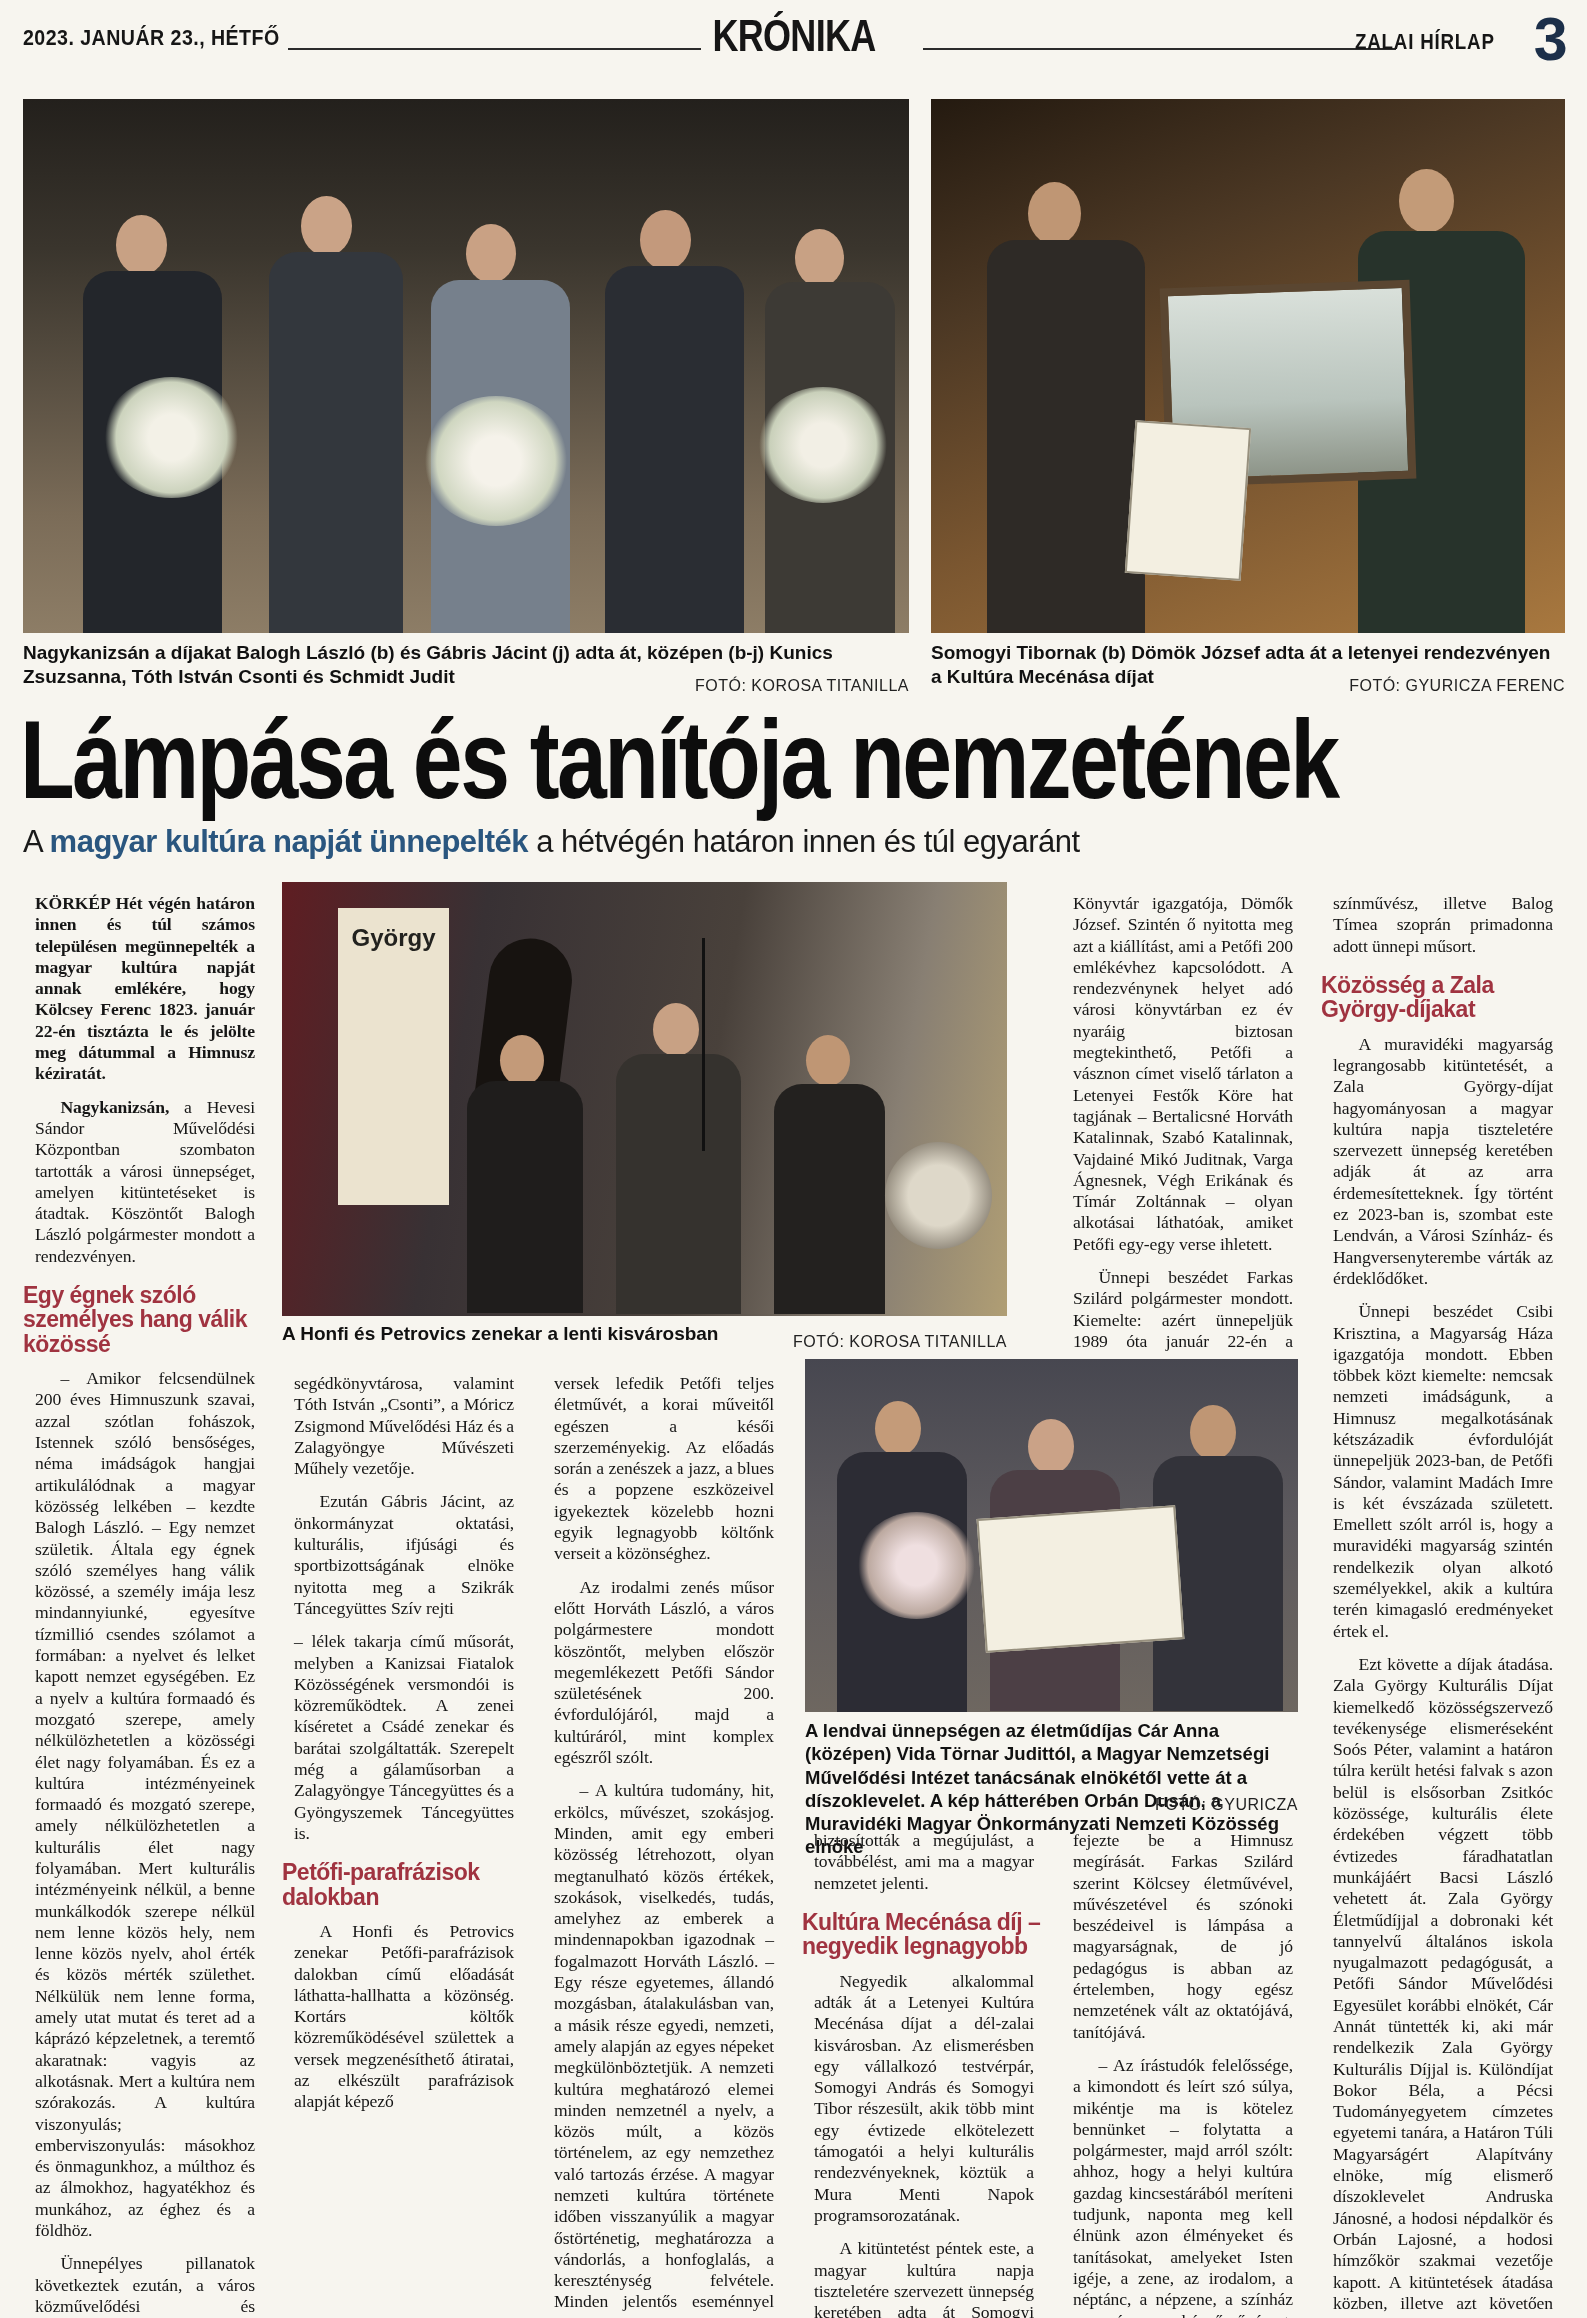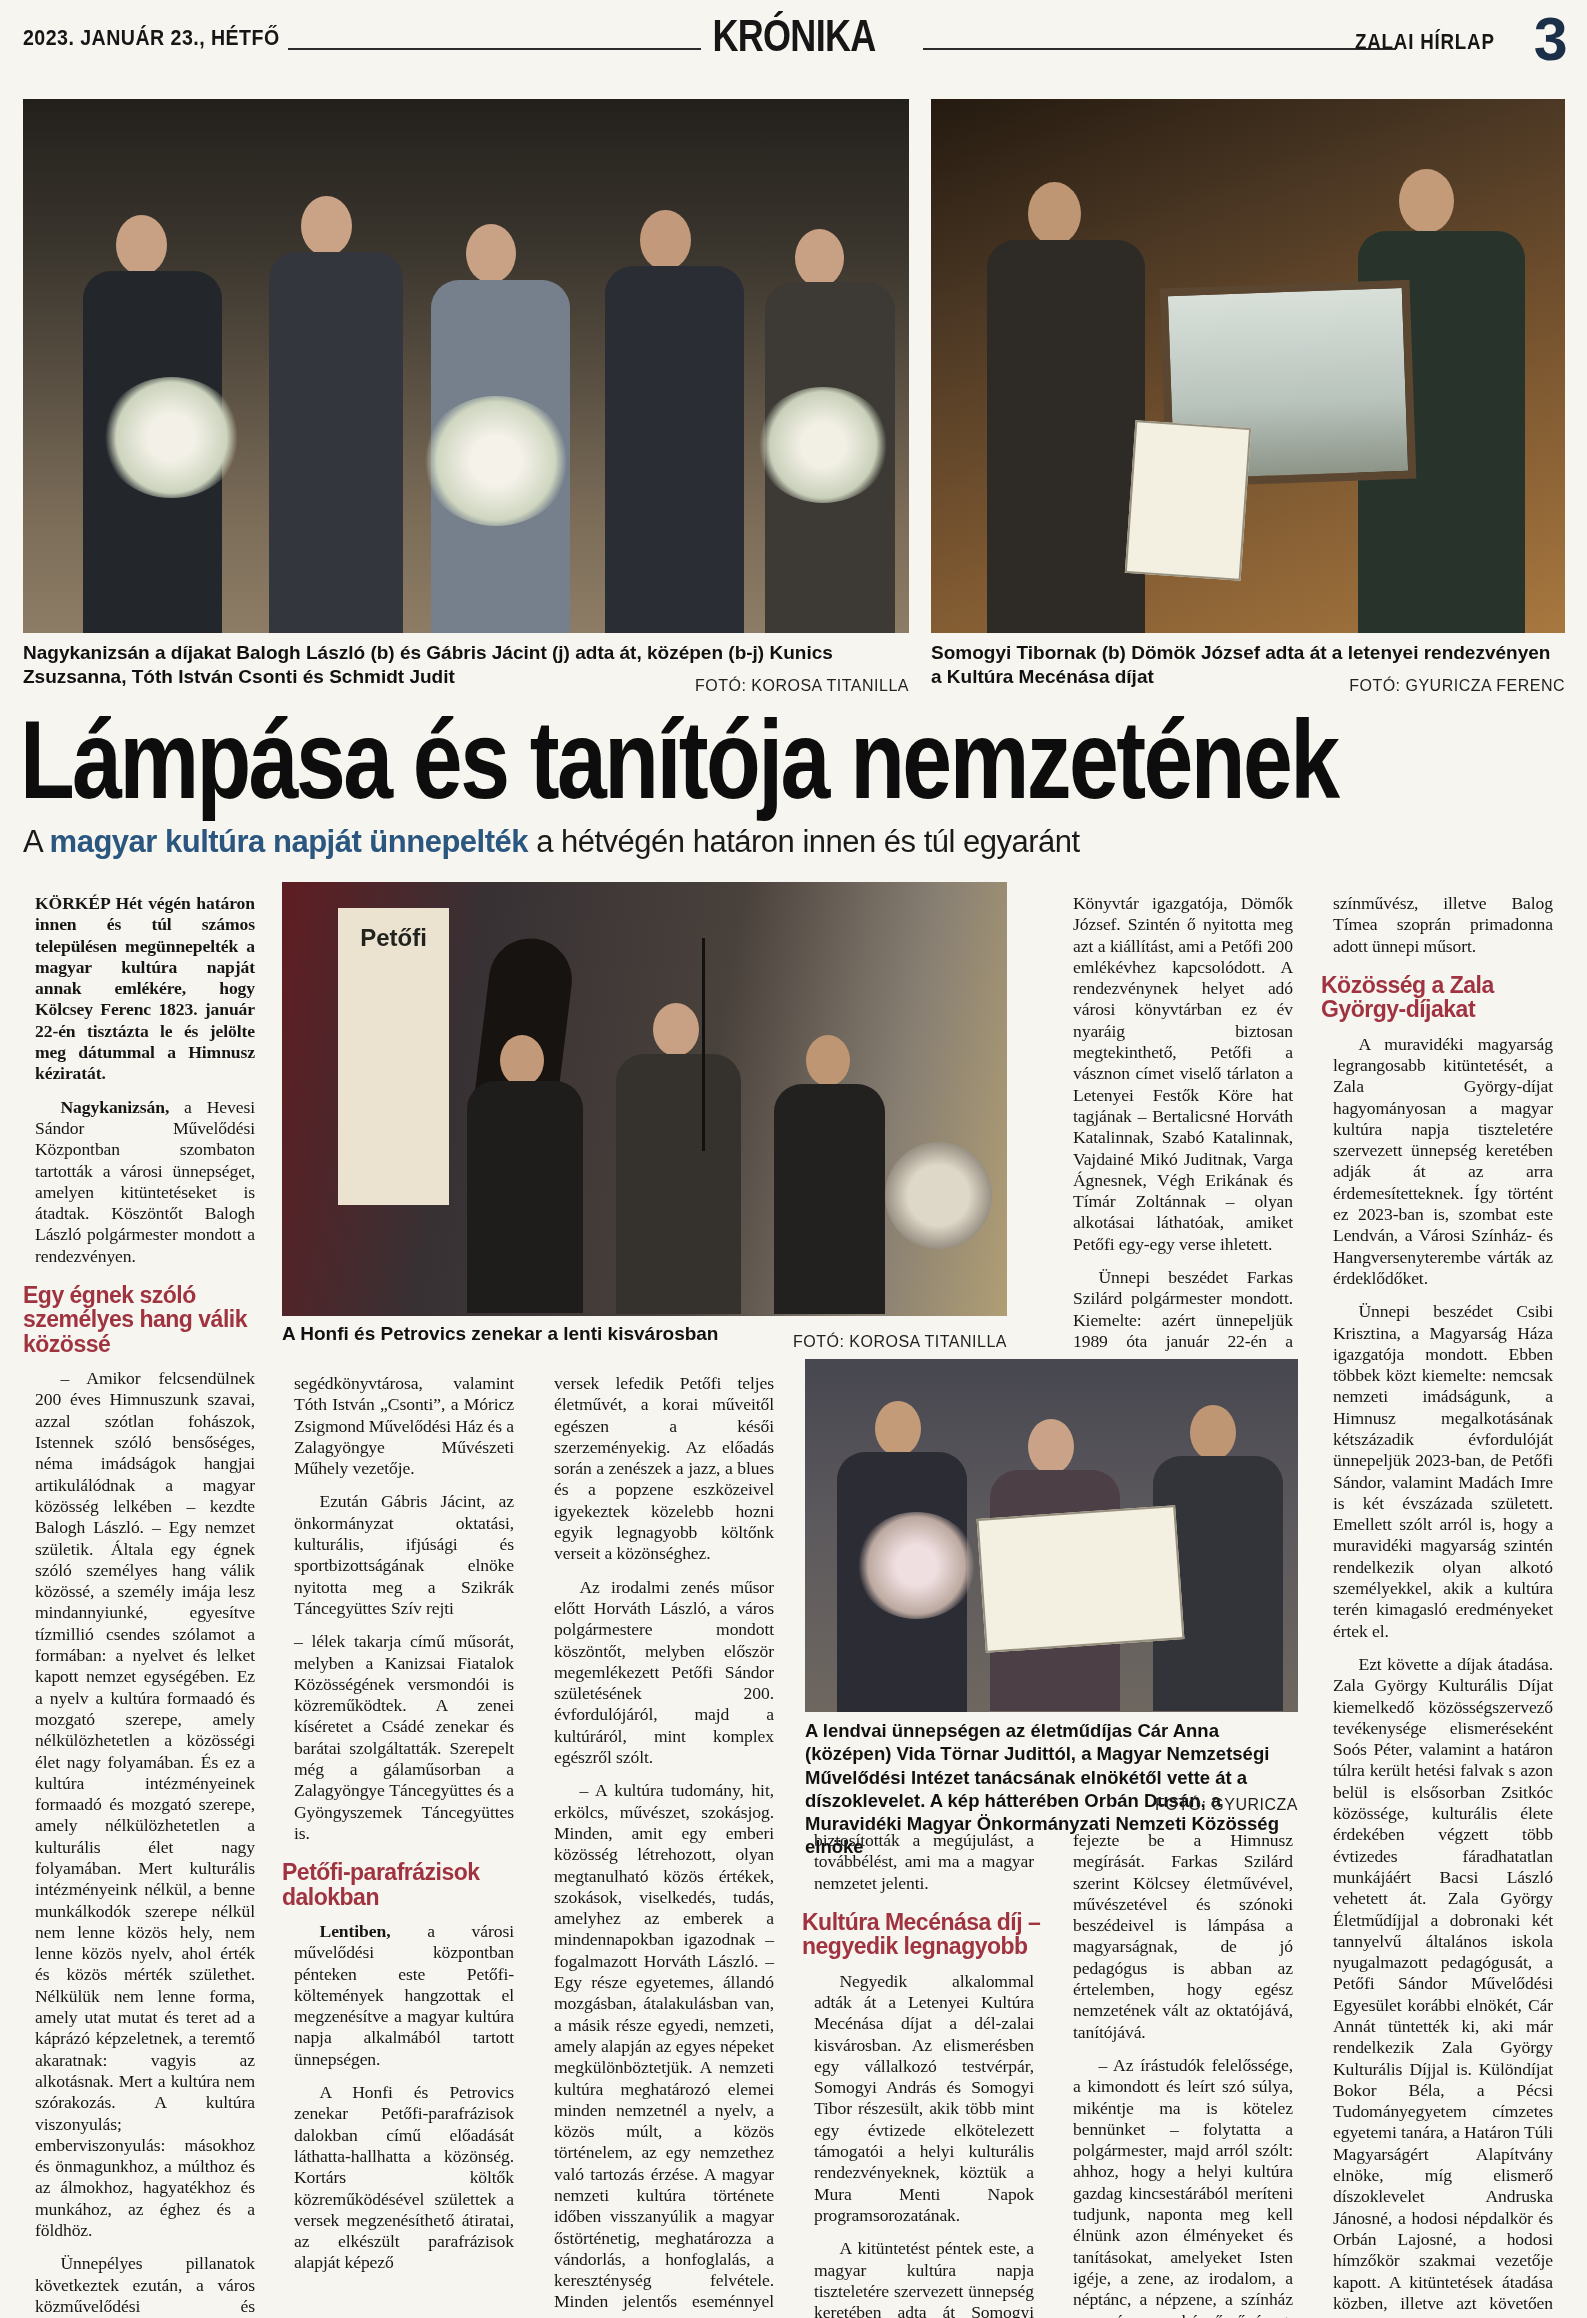--- a/index.html
+++ b/index.html
@@ -114,21 +114,21 @@
     <span class="credit" data-name="photo-credit">FOTÓ: GYURICZA FERENC</span>
   </div>
 
   <div class="headline" data-name="main-headline">Lámpása és tanítója nemzetének</div>
   <div class="subhead" data-name="sub-headline">
     <span data-name="subhead-prefix">A </span><b data-name="subhead-highlight">magyar kultúra napját ünnepelték</b><span data-name="subhead-rest"> a hétvégén határon innen és túl egyaránt</span>
   </div>
 
   <div class="photo photo-mid" data-name="photo-honfi-petrovics-band">
     <div class="banner-petofi" data-name="petofi-banner">
-      <span data-name="banner-text">Petőfi</span>
+      <span data-name="banner-text">György</span>
     </div>
     <div class="fig" data-name="double-bass-shape" style="left:199px;top:56px;width:83px;height:213px;background:#171310;border-radius:42px;transform:rotate(7deg);"></div>
     <div class="head" data-name="person-head" style="left:218px;top:153px;width:44px;height:51px;background:#c39a79;"></div>
     <div class="fig" data-name="person-figure" style="left:185px;top:199px;width:116px;height:232px;background:#1f1d1c;"></div>
     <div class="head" data-name="person-head" style="left:371px;top:121px;width:46px;height:53px;background:#c8a184;"></div>
     <div class="fig" data-name="person-figure" style="left:334px;top:172px;width:125px;height:260px;background:#35322e;"></div>
     <div class="head" data-name="person-head" style="left:524px;top:153px;width:44px;height:51px;background:#bf9674;"></div>
     <div class="fig" data-name="person-figure" style="left:492px;top:202px;width:111px;height:230px;background:#23211f;"></div>
     <div class="blob" data-name="drum-shape" style="left:603px;top:260px;width:107px;height:107px;background:radial-gradient(circle,#ded8c9 40%,#8d8577 75%,rgba(0,0,0,0) 80%);"></div>
     <div data-name="mic-stand-shape" style="position:absolute;left:420px;top:56px;width:2.8px;height:213px;background:#111;"></div>
@@ -158,21 +158,20 @@
       <p class="ind" data-name="paragraph"><b>Nagykanizsán, </b>a Hevesi Sándor Művelődési Központban szombaton tartották a városi ünnepséget, amelyen kitüntetéseket is átadtak. Köszöntőt Balogh László polgármester mondott a rendezvényen.</p>
       <h3 class="col-heading" data-name="section-heading">Egy égnek szóló személyes hang válik közössé</h3>
       <p class="ind" data-name="paragraph">– Amikor felcsendülnek 200 éves Himnuszunk szavai, azzal szótlan fohászok, Istennek szóló bensőséges, néma imádságok hangjai artikulálódnak a magyar közösség lelkében – kezdte Balogh László. – Egy nemzet születik. Általa egy égnek szóló személyes hang válik közössé, a személy imája lesz mindannyiunké, egyesítve tízmillió csendes szólamot a formában: a nyelvet és lelket kapott nemzet egységében. Ez a nyelv a kultúra formaadó és mozgató szerepe, amely nélkülözhetetlen a közösségi élet nagy folyamában. És ez a kultúra intézményeinek formaadó és mozgató szerepe, amely nélkülözhetetlen a kulturális élet nagy folyamában. Mert kulturális intézményeink nélkül, a benne munkálkodók szerepe nélkül nem lenne közös hely, nem lenne közös nyelv, ahol érték és közös mérték születhet. Nélkülük nem lenne forma, amely utat mutat és teret ad a káprázó képzeletnek, a teremtő akaratnak: vagyis az alkotásnak. Mert a kultúra nem szórakozás. A kultúra viszonyulás; emberviszonyulás: másokhoz és önmagunkhoz, a múlthoz és az álmokhoz, hagyatékhoz és munkához, az éghez és a földhöz.</p>
       <p class="ind" data-name="paragraph">Ünnepélyes pillanatok következtek ezután, a város közművelődési és közgyűjteményi intézményeiben hivatásukat gyakorlók kitüntetésben részesültek kiváló kultúraközvetítő munkájuk elismeréseként. Díjat vehetett át Kunics Zsuzsanna történész-muzeológus, a Thúry György Múzeum munkatársa, Schmidt Judit, a Halis István Városi Könyvtár</p>
     </div>
   <div class="col" data-name="article-column-2" style="left:282px; top:1361px;height:1027px;">
       <p class="" data-name="paragraph">segédkönyvtárosa, valamint Tóth István „Csonti”, a Móricz Zsigmond Művelődési Ház és a Zalagyöngye Művészeti Műhely vezetője.</p>
       <p class="ind" data-name="paragraph">Ezután Gábris Jácint, az önkormányzat oktatási, kulturális, ifjúsági és sportbizottságának elnöke nyitotta meg a Szikrák Táncegyüttes Szív rejti</p>
       <p class="" data-name="paragraph">– lélek takarja című műsorát, melyben a Kanizsai Fiatalok Közösségének versmondói is közreműködtek. A zenei kíséretet a Csádé zenekar és barátai szolgáltatták. Szerepelt még a gálaműsorban a Zalagyöngye Táncegyüttes és a Gyöngyszemek Táncegyüttes is.</p>
       <h3 class="col-heading" data-name="section-heading">Petőfi-parafrázisok dalokban</h3>
-      <p class="ind" data-name="paragraph"><b>Lentiben, </b>a városi művelődési központban pénteken este Petőfi-költemények hangzottak el megzenésítve a magyar kultúra napja alkalmából tartott ünnepségen.</p>
       <p class="ind" data-name="paragraph">A Honfi és Petrovics zenekar Petőfi-parafrázisok dalokban című előadását láthatta-hallhatta a közönség. Kortárs költők közreműködésével születtek a versek megzenésíthető átiratai, az elkészült parafrázisok alapját képező</p>
     </div>
   <div class="col" data-name="article-column-3" style="left:542px;top:1361px;height:954px;">
       <p class="" data-name="paragraph">versek lefedik Petőfi teljes életművét, a korai műveitől egészen a késői szerzeményekig. Az előadás során a zenészek a jazz, a blues és a popzene eszközeivel igyekeztek közelebb hozni egyik legnagyobb költőnk verseit a közönséghez.</p>
       <p class="ind" data-name="paragraph">Az irodalmi zenés műsor előtt Horváth László, a város polgármestere mondott köszöntőt, melyben először megemlékezett Petőfi Sándor születésének 200. évfordulójáról, majd a kultúráról, mint komplex egészről szólt.</p>
       <p class="ind" data-name="paragraph">– A kultúra tudomány, hit, erkölcs, művészet, szokásjog. Minden, amit egy emberi közösség létrehozott, olyan megtanulható közös értékek, szokások, viselkedés, tudás, amelyhez az emberek a mindennapokban igazodnak – fogalmazott Horváth László. – Egy része egyetemes, állandó mozgásban, átalakulásban van, a másik része egyedi, nemzeti, amely alapján az egyes népeket megkülönböztetjük. A nemzeti kultúra meghatározó elemei minden nemzetnél a nyelv, a közös múlt, a közös történelem, az egy nemzethez való tartozás érzése. A magyar nemzeti kultúra története időben visszanyúlik a magyar őstörténetig, meghatározza a vándorlás, a honfoglalás, a kereszténység felvétele. Minden jelentős eseménnyel változott a kultúra addigi szerkezete. Mégis, ezek a változások</p>
     </div>
   <div class="col" data-name="article-column-4" style="left:802px;top:1818px;height:501px;">
       <p class="" data-name="paragraph">biztosították a megújulást, a továbbélést, ami ma a magyar nemzetet jelenti.</p>
       <h3 class="col-heading" data-name="section-heading">Kultúra Mecénása díj – negyedik legnagyobb</h3>

